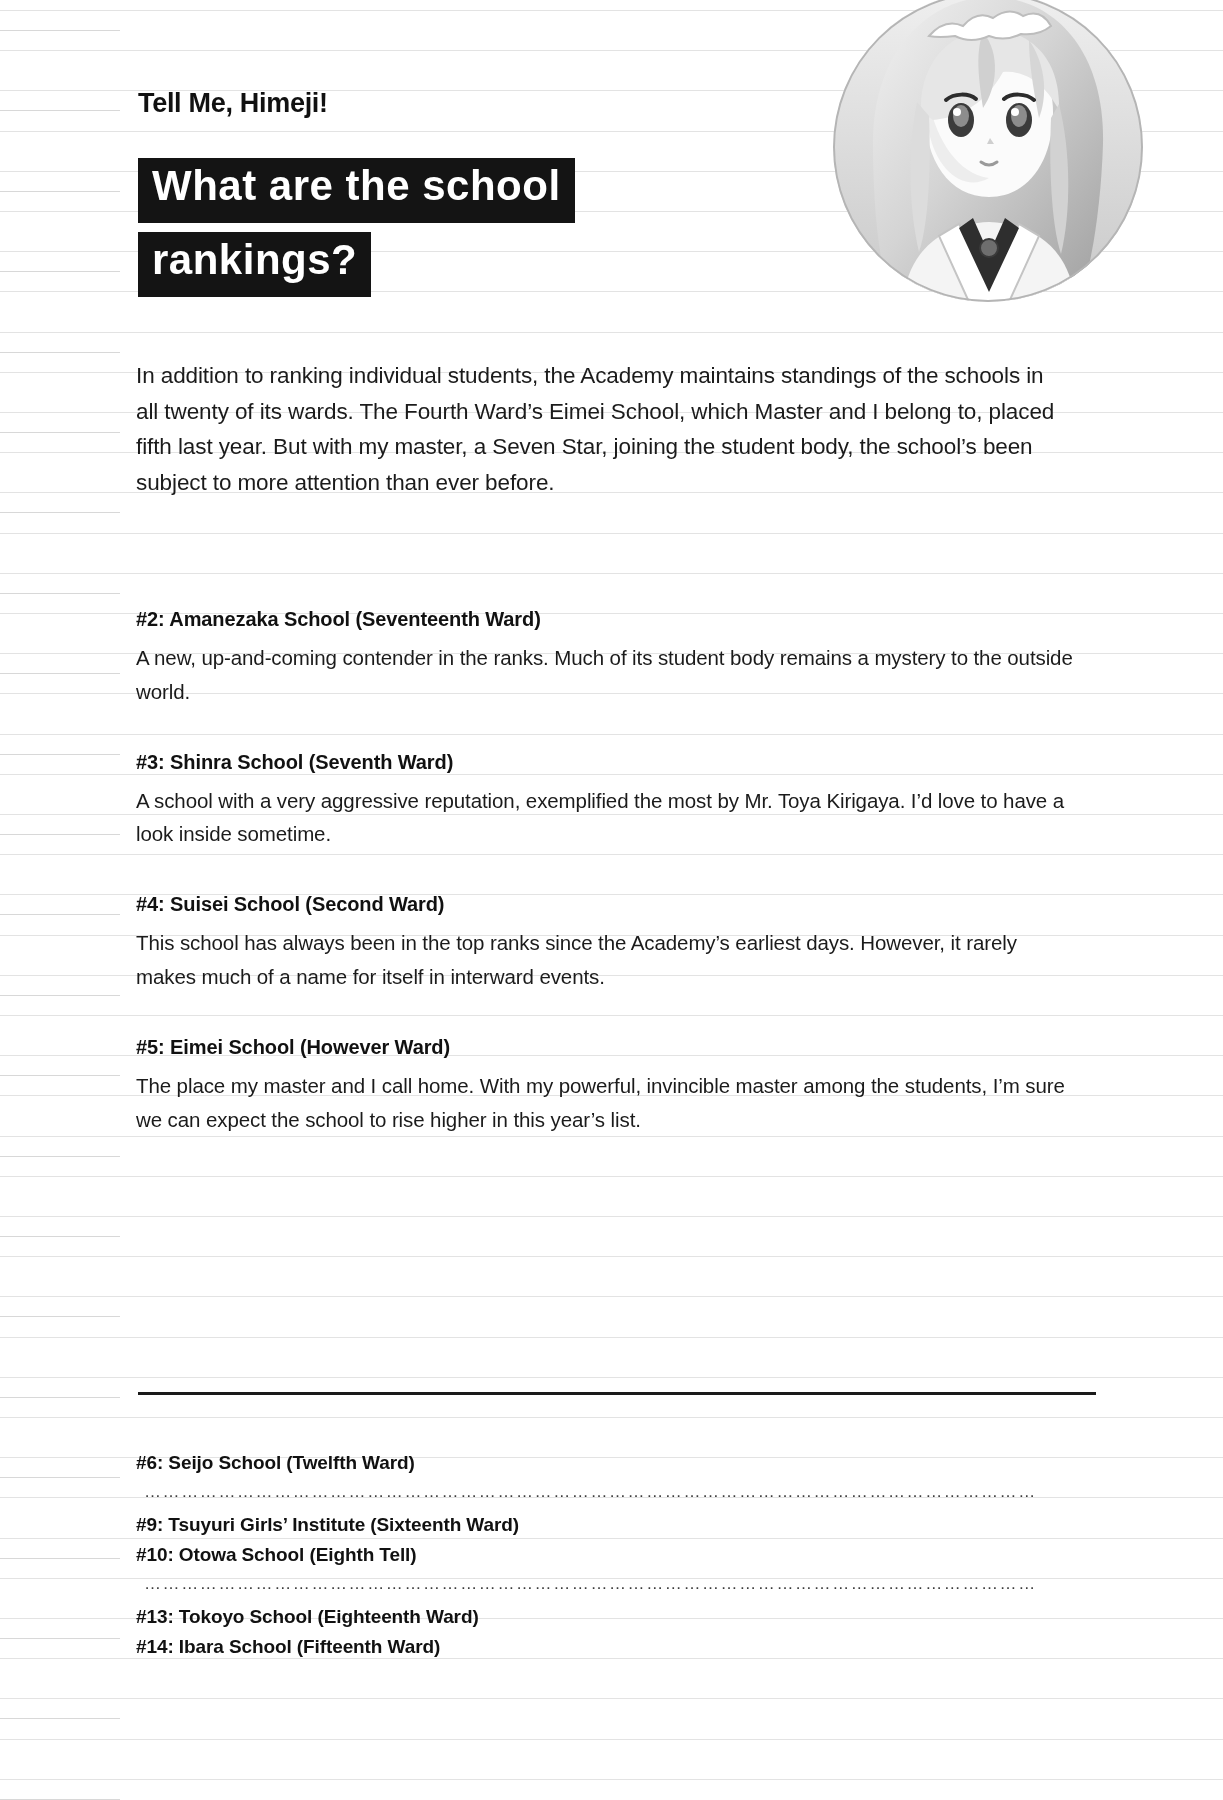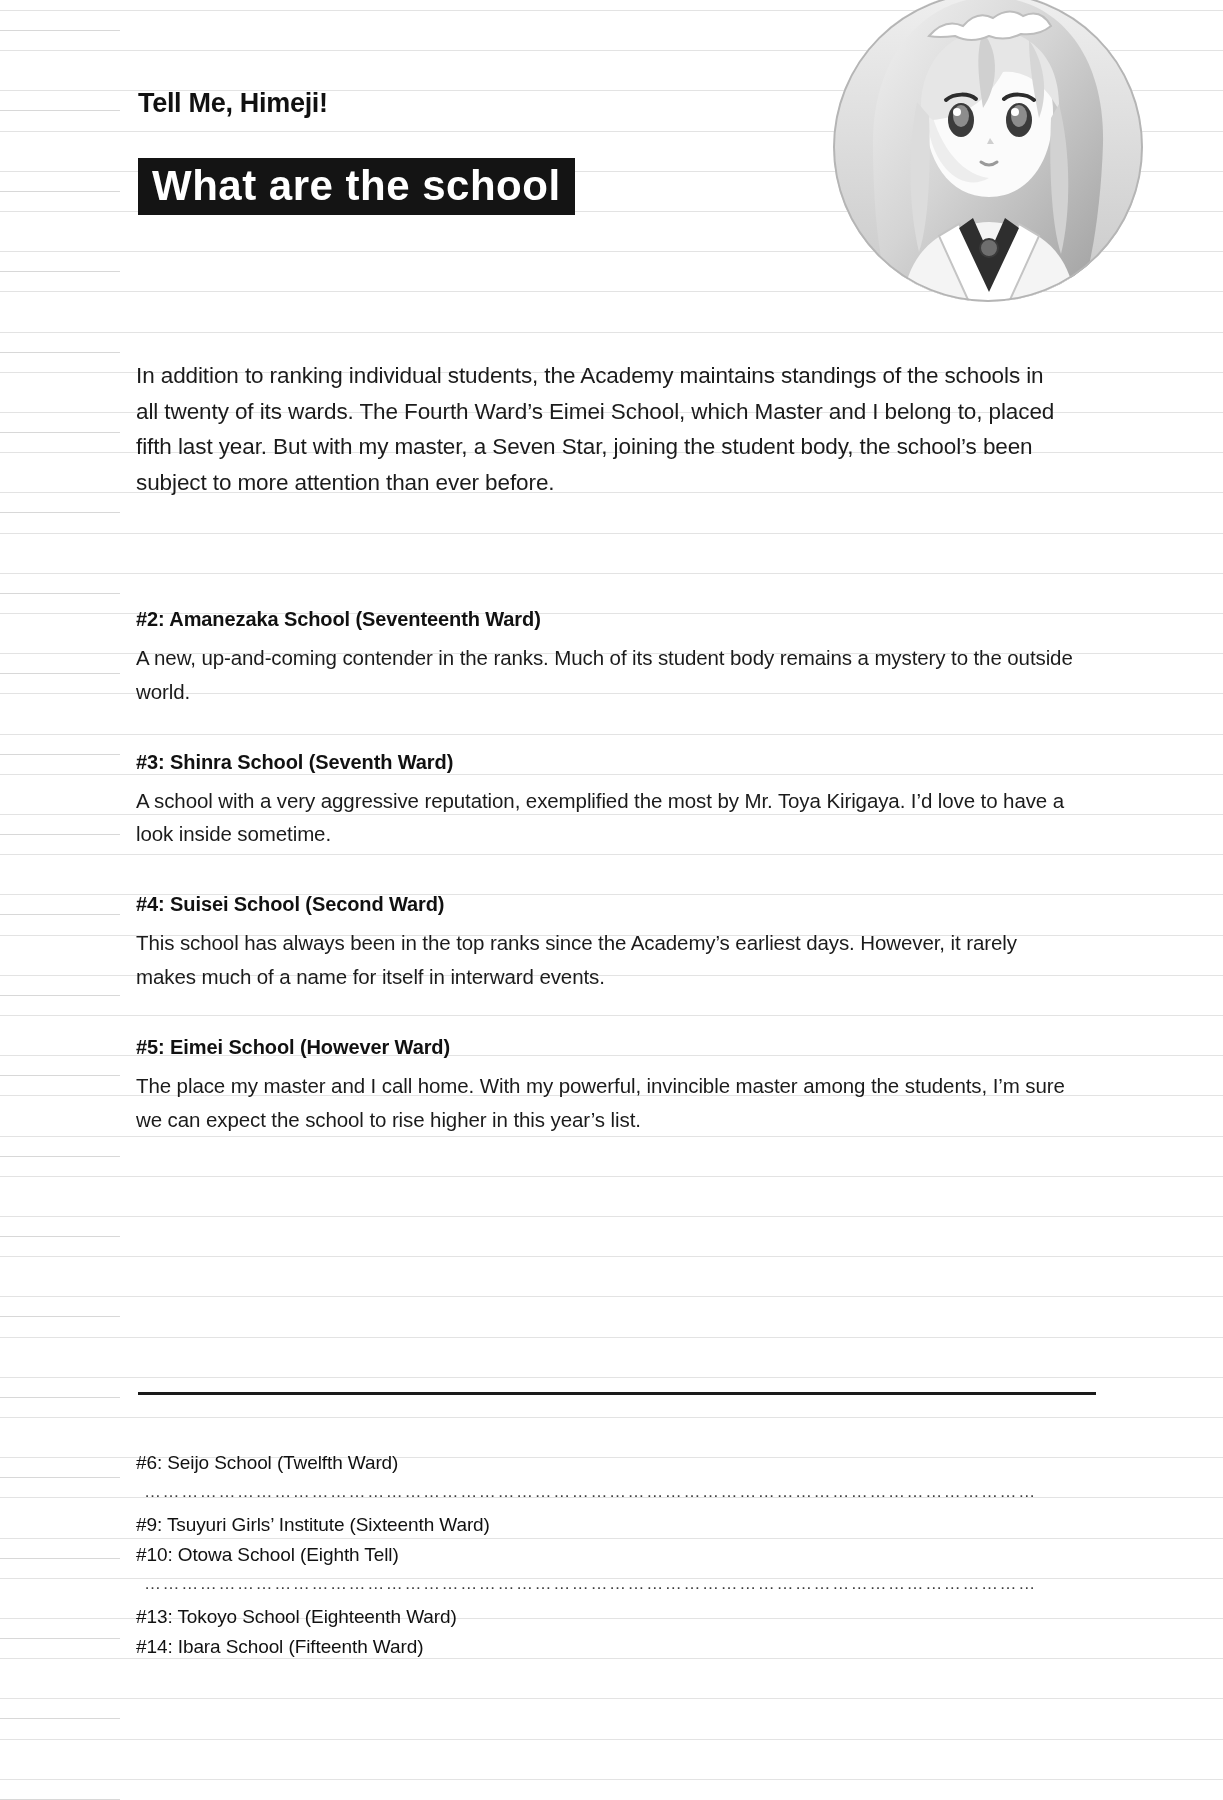--- a/index.html
+++ b/index.html
@@ -57,21 +57,21 @@
     top: 158px;
     width: 640px;
   }
   .title-line {
     display: inline-block;
     background: #141414;
     color: #ffffff;
     font-size: 42px;
     font-weight: bold;
     letter-spacing: 0.5px;
-    padding: 7px 14px 8px 14px;
+    padding: 7px 14px 16px 14px;
     line-height: 1.0;
     margin-bottom: 9px;
   }
 
   .avatar {
     position: absolute;
     left: 833px;
     top: -8px;
     width: 310px;
     height: 310px;
@@ -123,21 +123,21 @@
   }
 
   .tail {
     position: absolute;
     left: 136px;
     top: 1452px;
     width: 960px;
   }
   .tail-item {
     font-size: 19px;
-    font-weight: normal;
+    font-weight: bold;
     color: #111111;
     margin-bottom: 8px;
     letter-spacing: -0.1px;
   }
   .dots {
     font-size: 17px;
     color: #3a3a3a;
     letter-spacing: 1.6px;
     margin: 0 0 10px 8px;
     overflow: hidden;
@@ -218,20 +218,21 @@
     <div class="ln short" style="top: 1718px;"></div>
     <div class="ln short" style="top: 1799px;"></div>
   </div>
 
 <div class="page">
 
   <div class="kicker">Tell Me, Himeji!</div>
 
   <div class="title-wrap">
     <div class="title-line">What are the school</div><br>
+    <div class="title-line">rankings?</div>
   </div>
 
   <div class="avatar">
     <svg width="310" height="310" viewBox="0 0 310 310" xmlns="http://www.w3.org/2000/svg">
       <defs>
         <clipPath id="circ">
             <circle cx="155" cy="155" r="155"></circle>
           </clipPath>
         <linearGradient id="hairg" x1="0" y1="0" x2="1" y2="1">
           <stop offset="0%" stop-color="#f2f2f2"></stop>

